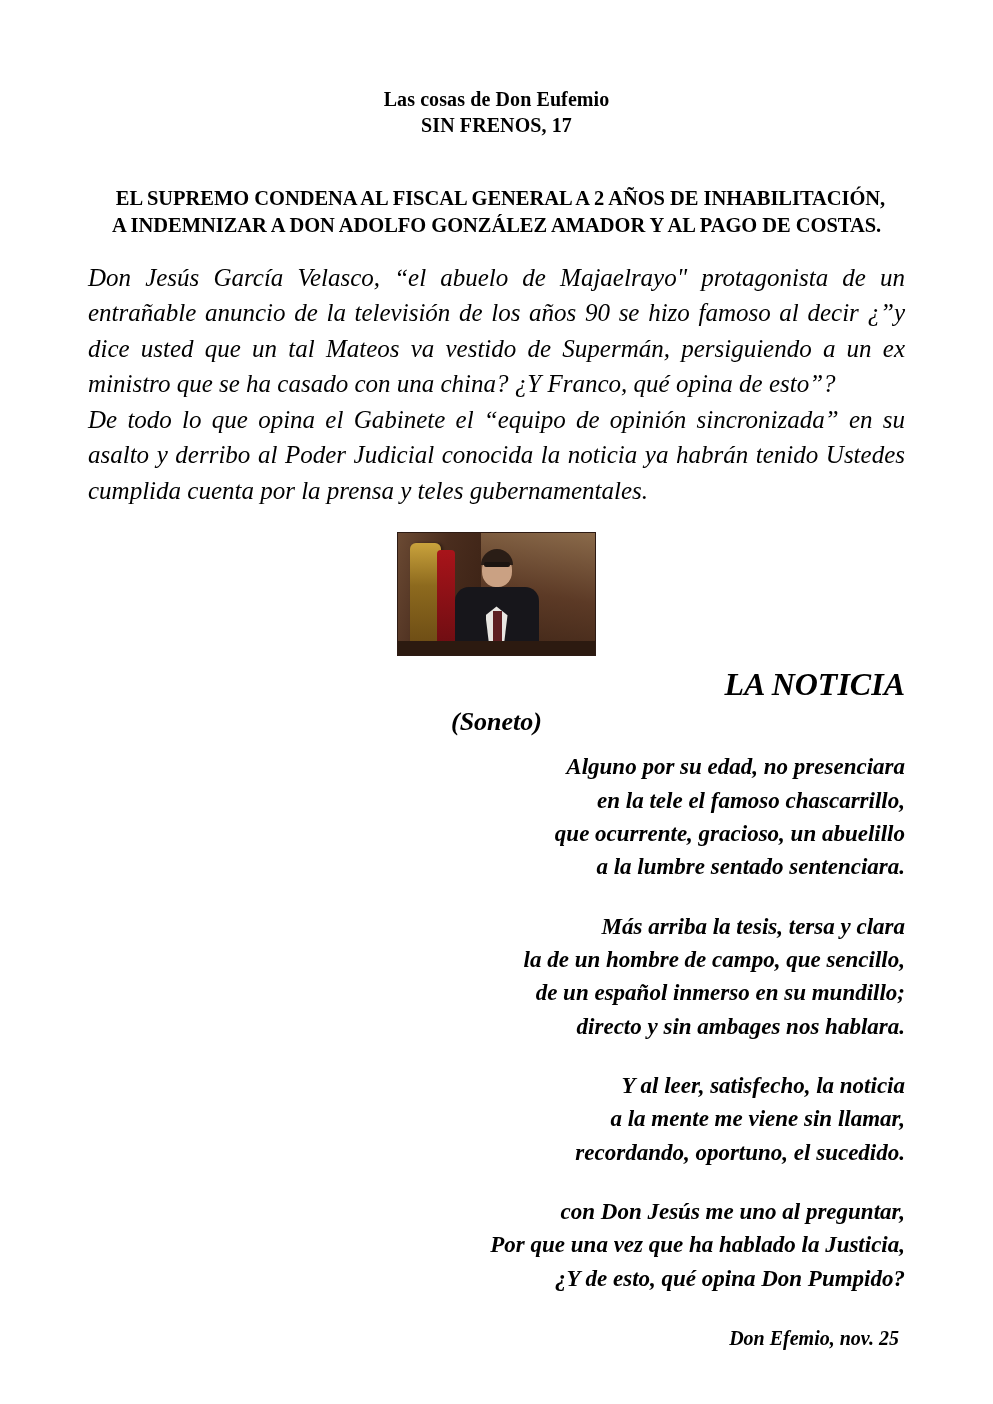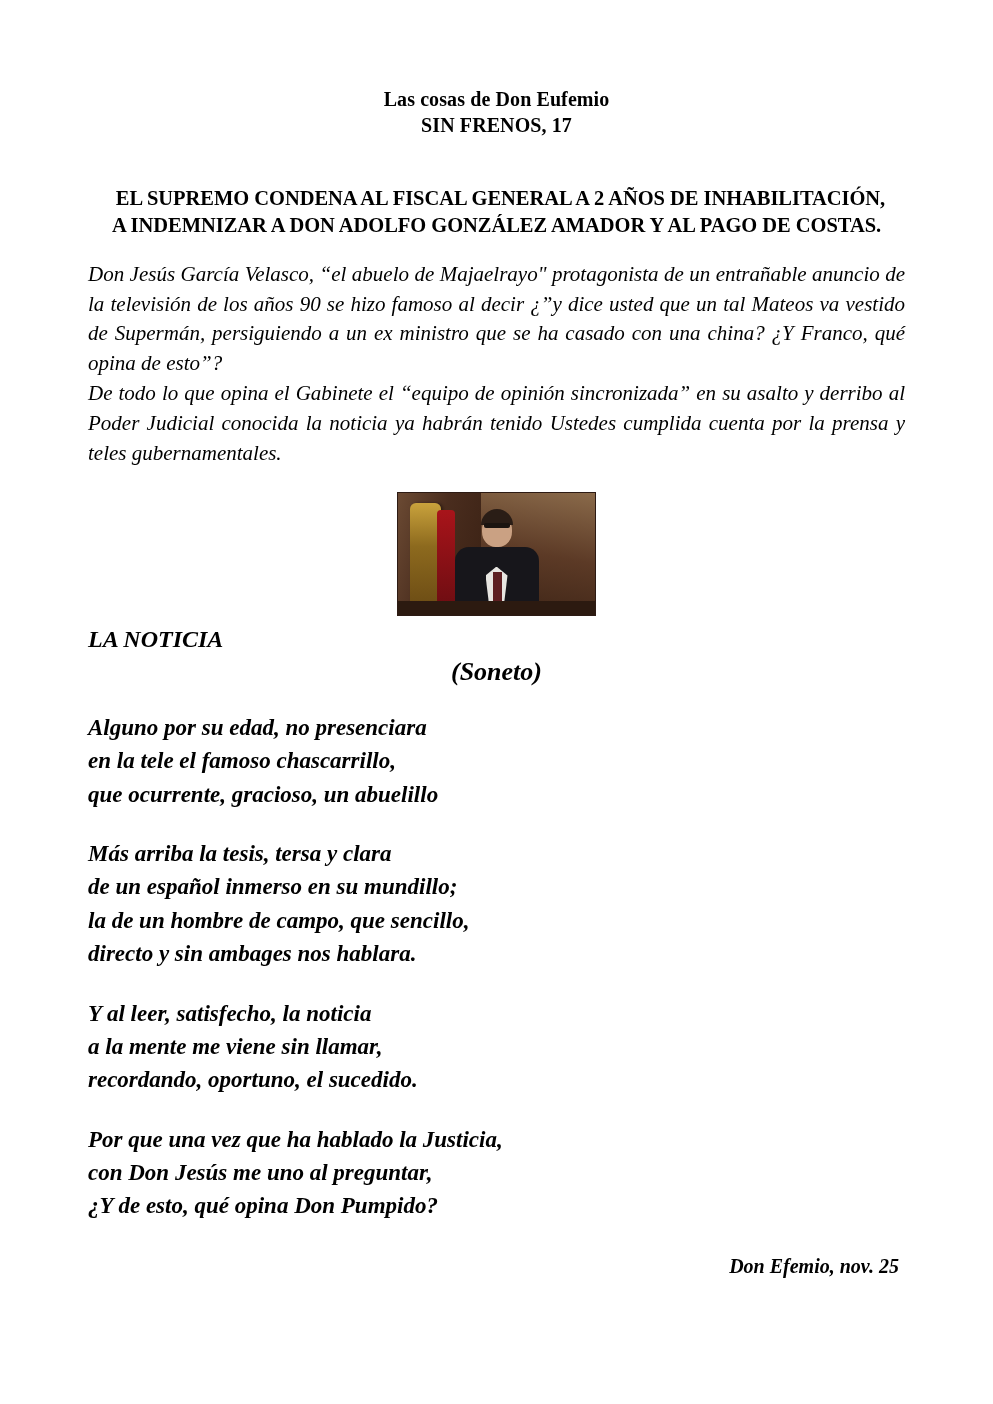--- a/index.html
+++ b/index.html
@@ -49,21 +49,21 @@
     white-space: nowrap;
   }
   .headline .hl-line.first {
     padding-left: 8px;
   }
 
   
   .lede {
     margin-top: 20px;
     font-style: italic;
-    font-size: 21px;
+    font-size: 25px;
     line-height: 1.42;
     text-align: justify;
   }
   .lede p {
     margin: 0;
   }
   .lede p + p {
     margin-top: 0px;
   }
 
@@ -176,36 +176,36 @@
     left: 0;
     right: 0;
     bottom: 0;
     height: 12%;
     background: #2c1a10;
   }
 
   
   .poem-title {
     margin-top: 8px;
-    text-align: left;
-    font-style: italic;
-    font-weight: bold;
-    font-size: 24px;
+    text-align: right;
+    font-style: italic;
+    font-weight: bold;
+    font-size: 32px;
     line-height: 1.3;
   }
   .poem-subtitle {
     text-align: center;
     font-style: italic;
     font-weight: bold;
     font-size: 26px;
     line-height: 1.25;
   }
   .poem {
-    margin-top: 23px;
-    text-align: left;
+    margin-top: 12px;
+    text-align: right;
     font-style: italic;
     font-weight: bold;
     font-size: 23px;
     line-height: 1.45;
   }
   .stanza {
     margin-bottom: 26px;
   }
   .stanza:last-child {
     margin-bottom: 0;
@@ -262,34 +262,35 @@
   </div>
 
   <div class="poem-title">LA NOTICIA</div>
   <div class="poem-subtitle">(Soneto)</div>
 
   <div class="poem">
     <div class="stanza">
       <span class="verse">Alguno por su edad, no presenciara</span>
       <span class="verse">en la tele el famoso chascarrillo,</span>
       <span class="verse">que ocurrente, gracioso, un abuelillo</span>
+      <span class="verse">a la lumbre sentado sentenciara.</span>
     </div>
     <div class="stanza">
       <span class="verse">Más arriba la tesis, tersa y clara</span>
+      <span class="verse">la de un hombre de campo, que sencillo,</span>
       <span class="verse">de un español inmerso en su mundillo;</span>
-      <span class="verse">la de un hombre de campo, que sencillo,</span>
       <span class="verse">directo y sin ambages nos hablara.</span>
     </div>
     <div class="stanza">
       <span class="verse">Y al leer, satisfecho, la noticia</span>
       <span class="verse">a la mente me viene sin llamar,</span>
       <span class="verse">recordando, oportuno, el sucedido.</span>
     </div>
     <div class="stanza">
+      <span class="verse">con Don Jesús me uno al preguntar,</span>
       <span class="verse">Por que una vez que ha hablado la Justicia,</span>
-      <span class="verse">con Don Jesús me uno al preguntar,</span>
       <span class="verse">¿Y de esto, qué opina Don Pumpido?</span>
     </div>
   </div>
 
   <div class="signature">Don Efemio, nov. 25</div>
 
 </div>
 
 </body></html>

